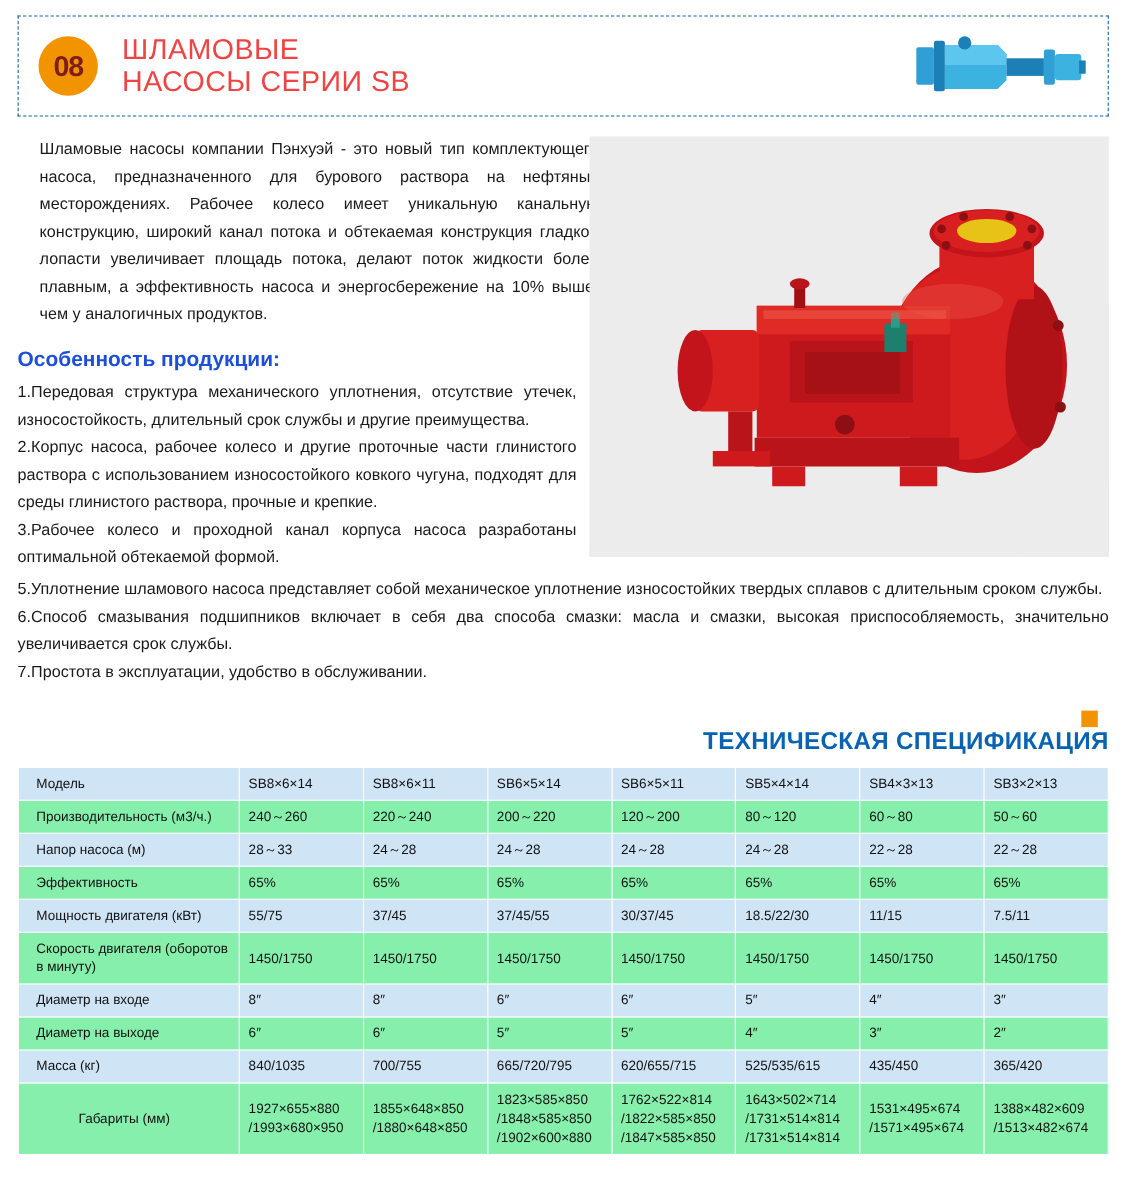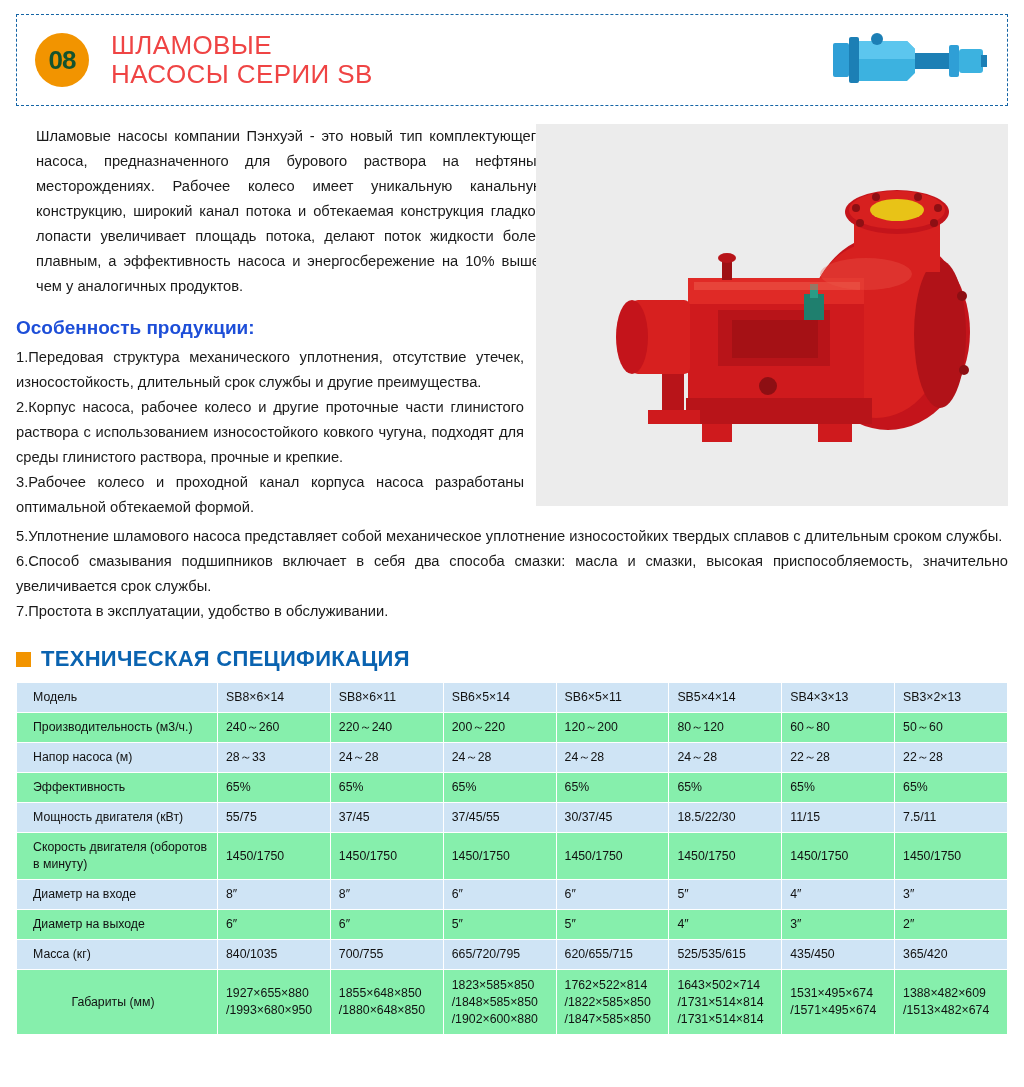--- a/index.html
+++ b/index.html
@@ -30,21 +30,21 @@
     border: 1px dashed #1464a5;
     box-sizing: border-box;
     display: flex;
     align-items: center;
   }
   .badge {
     width: 54px;
     height: 54px;
     border-radius: 50%;
     background: #f29400;
-    color: #14532d;
+    color: #7f1d1d;
     font-size: 26px;
     font-weight: bold;
     display: flex;
     align-items: center;
     justify-content: center;
     margin-left: 18px;
     flex: 0 0 auto;
     letter-spacing: -1px;
   }
   .header-title {
@@ -109,23 +109,24 @@
     width: 992px;
     font-size: 14.7px;
     line-height: 25px;
     text-align: justify;
   }
   .feature-list-wide .item { margin: 0; }
 
   
   .spec-head {
     display: flex;
-    align-items: center;
+    align-items: flex-end;
     margin-top: 22px;
     margin-bottom: 10px;
+    flex-direction: column;
   }
   .spec-square {
     width: 15px;
     height: 15px;
     background: #f29400;
     margin-right: 10px;
     flex: 0 0 auto;
   }
   .spec-title {
     color: #0a63b0;

